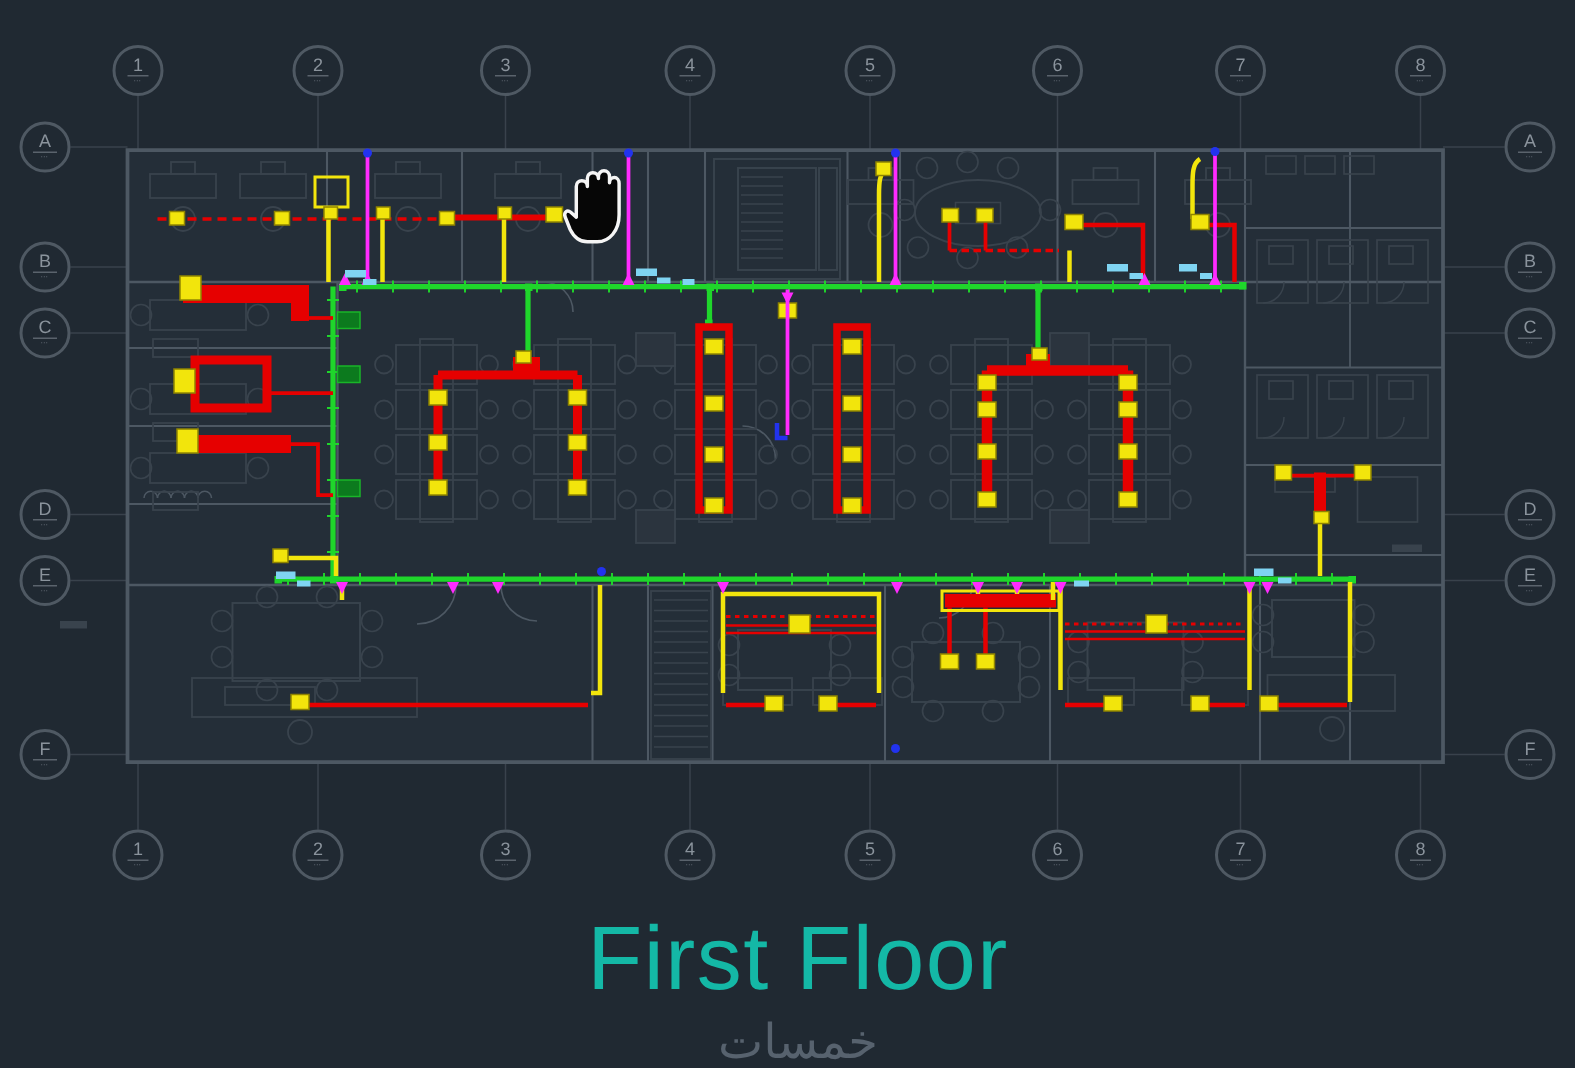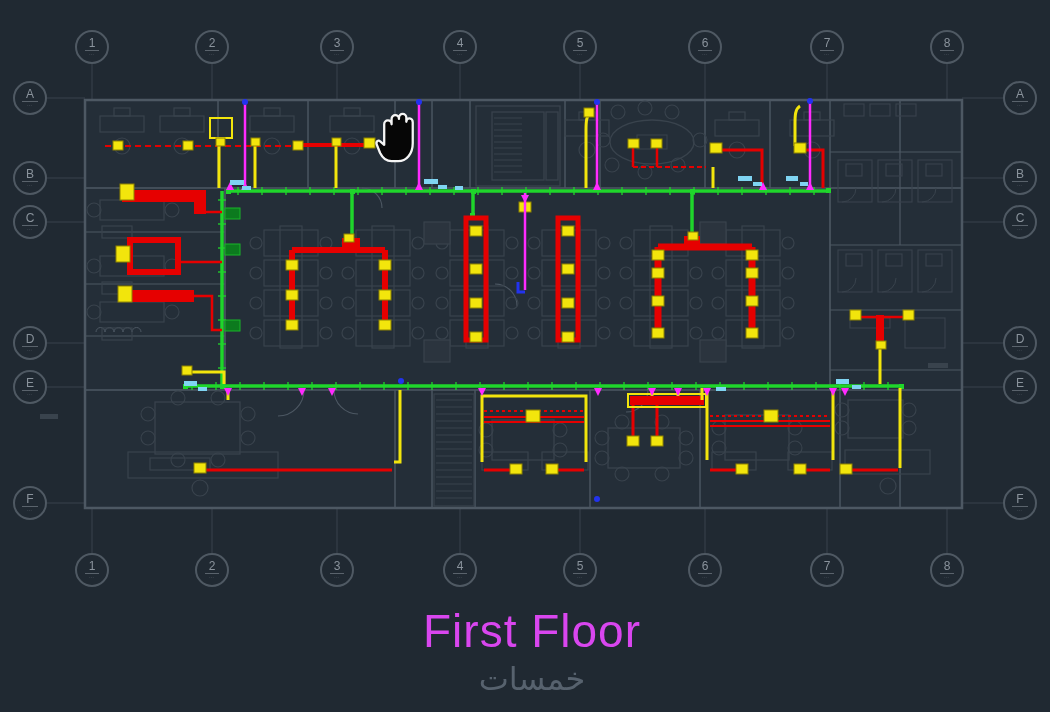--- a/index.html
+++ b/index.html
@@ -6,21 +6,21 @@
   #stage{position:relative;width:1050px;height:712px;overflow:hidden;
          background:#202932;font-family:"Liberation Sans",sans-serif;}
   #plan-svg{position:absolute;left:0;top:0;}
   .bubble{position:absolute;width:34px;height:34px;border:2px solid #4f5963;border-radius:50%;
           transform:translate(-50%,-50%);display:flex;flex-direction:column;align-items:center;
           justify-content:center;line-height:1;box-sizing:border-box;}
   .bubble .num{font-size:12px;color:#8a939c;border-bottom:1px solid #5a636c;padding:0 4px 1px;}
   .bubble .sub{font-size:5px;color:#6a737c;letter-spacing:1px;margin-top:1px;}
   #title-block{position:absolute;left:532px;top:604px;transform:translateX(-50%);
                text-align:center;user-select:none;}
-  #title-text{font-size:46px;color:#d946ef;letter-spacing:1px;white-space:nowrap;}
+  #title-text{font-size:60px;color:#14b8a6;letter-spacing:1px;white-space:nowrap;}
   #watermark-text{font-size:32px;color:#57626e;margin-top:2px;font-family:"DejaVu Sans",sans-serif;}
 </style>
 </head>
 <body>
 
 <div id="stage">
   <svg id="plan-svg" width="1050" height="712">
     <g id="g-leader">
         <path d="M92,64 V100" stroke="#39424c" stroke-width="1" fill="none" stroke-linecap="butt"></path>
         <path d="M92,508 V553" stroke="#39424c" stroke-width="1" fill="none" stroke-linecap="butt"></path>

